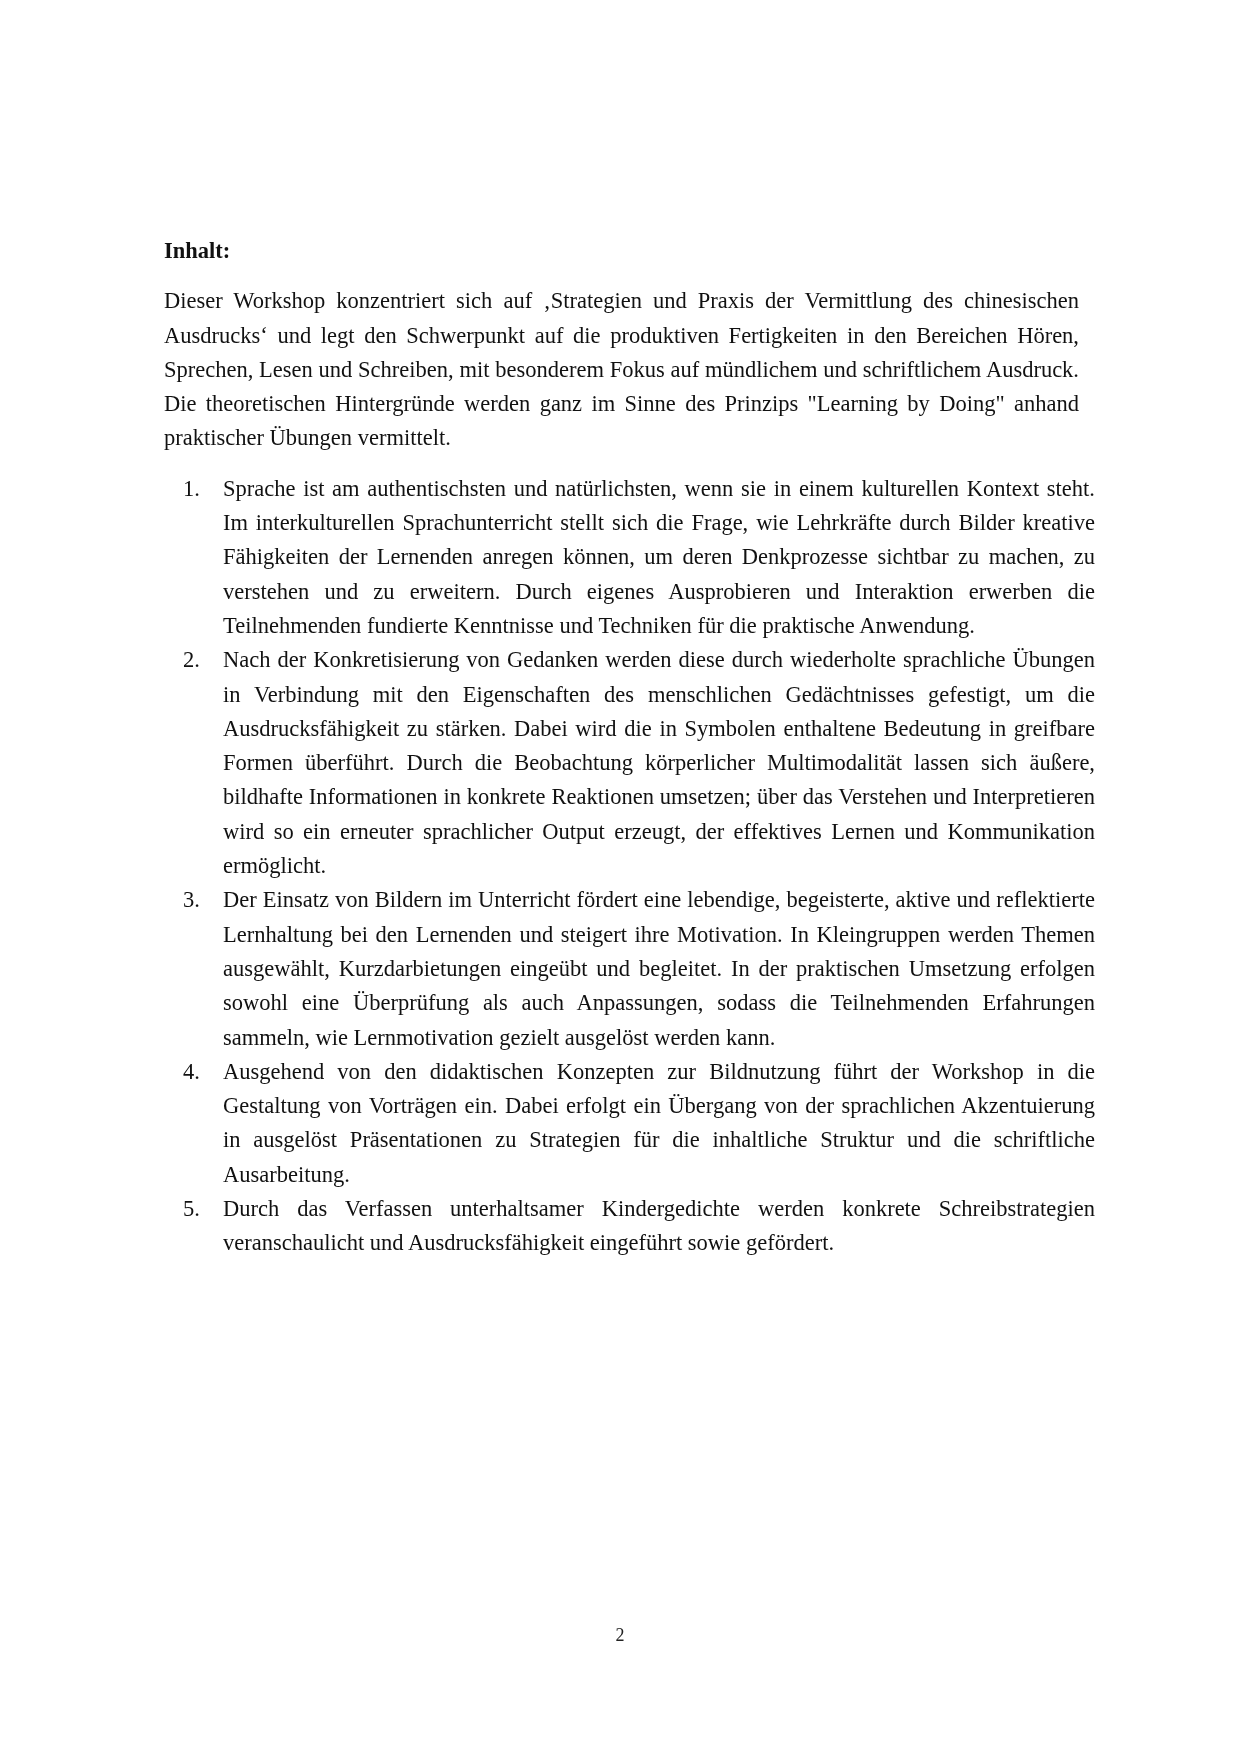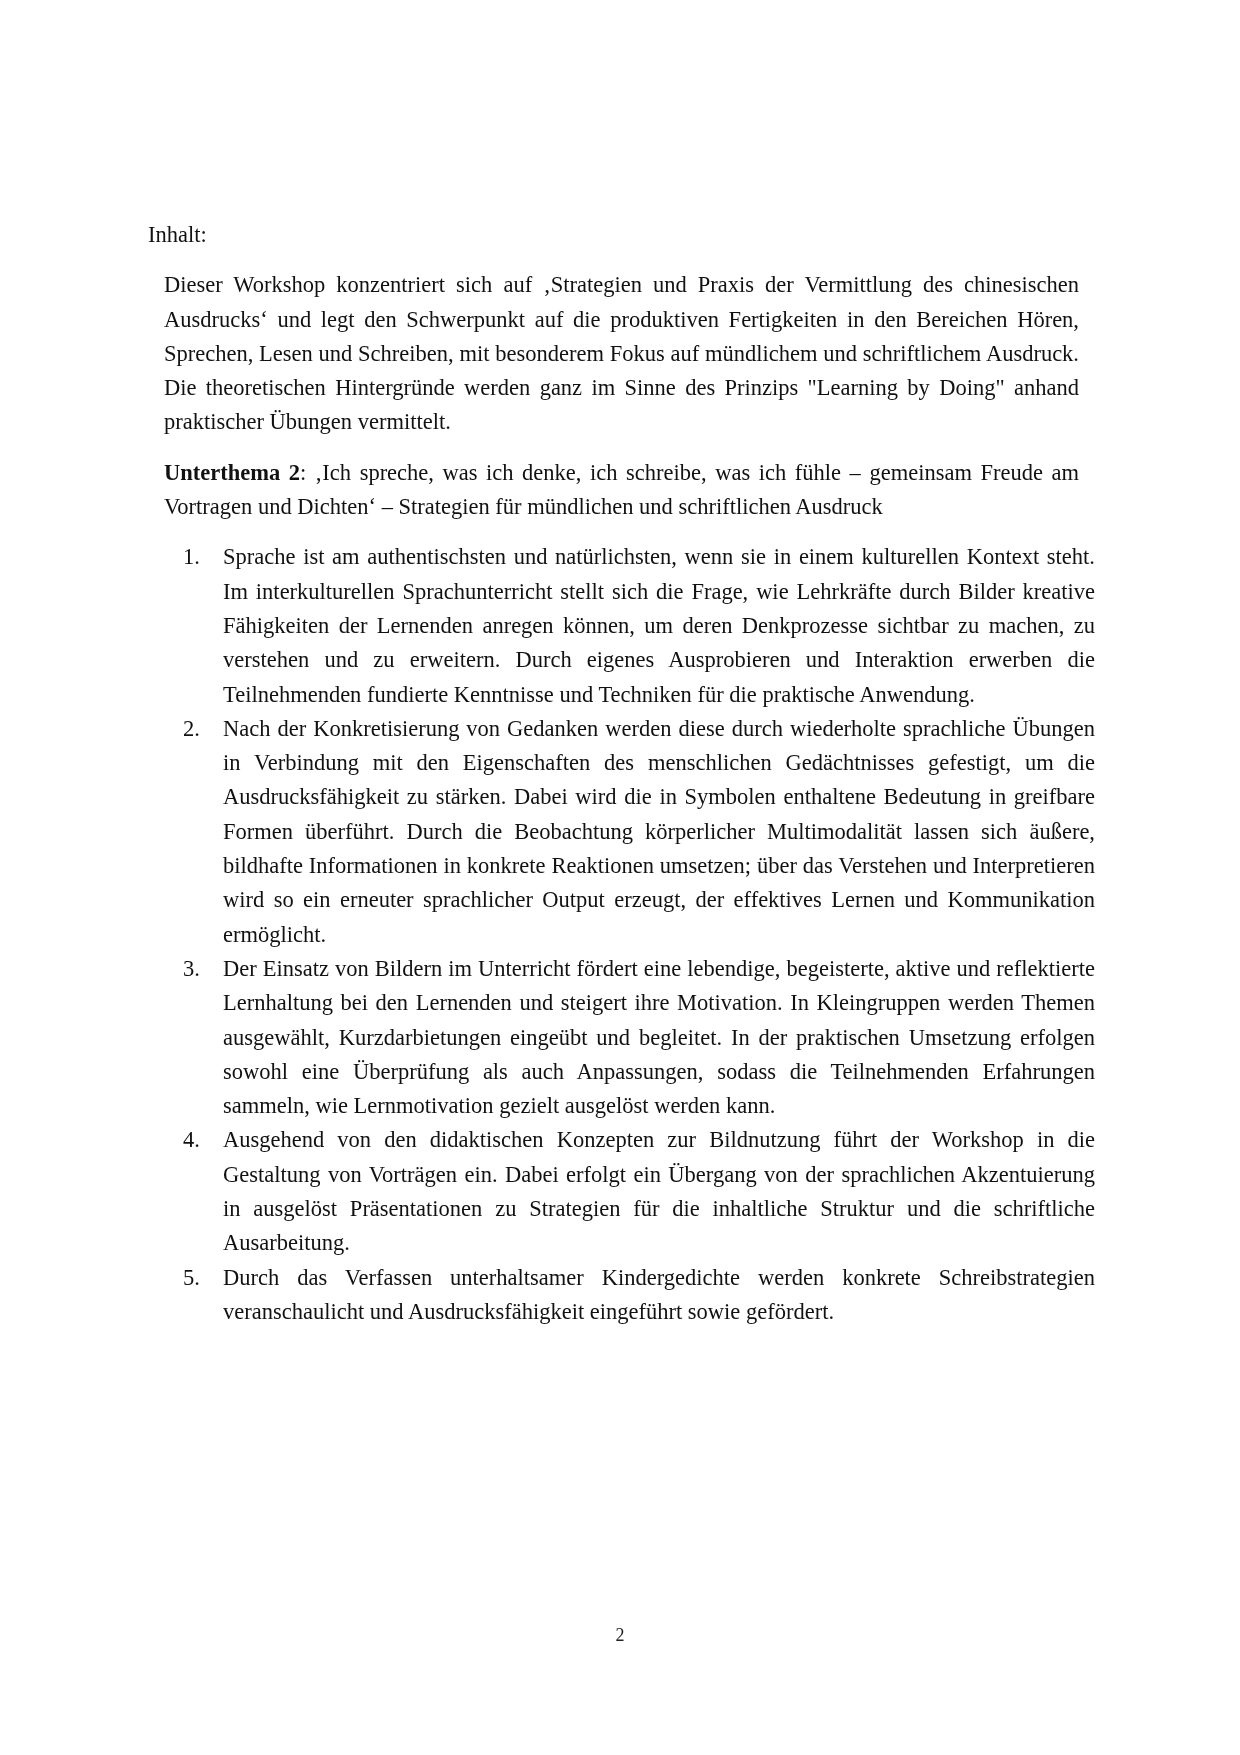--- a/index.html
+++ b/index.html
@@ -18,22 +18,22 @@
     .page-content {
       position: absolute;
       left: 148px;
       top: 218px;
       width: 947px;
       font-size: 22.5px;
       line-height: 34.3px;
       text-align: justify;
     }
     .heading {
-      font-weight: normal;
-      margin: 0;
+      font-weight: bold;
+      margin: 16px;
     }
     .para {
       margin: 16px;
       text-align: justify;
     }
     .subtopic-label {
       font-weight: bold;
     }
     ol.items {
       margin: 0;
@@ -63,21 +63,20 @@
   </style>
 </head>
 <body>
 
 <div class="page-content">
   <p class="heading">Inhalt:</p>
 
   <p class="para">Dieser Workshop konzentriert sich auf ‚Strategien und Praxis der Vermittlung des chinesischen Ausdrucks‘ und legt den Schwerpunkt auf die produktiven Fertigkeiten in den Bereichen Hören, Sprechen, Lesen und Schreiben, mit besonderem Fokus auf mündlichem und schriftlichem Ausdruck. Die theoretischen Hintergründe werden ganz im Sinne des Prinzips "Learning by Doing" anhand praktischer Übungen vermittelt.</p>
 
 
-  <p class="para"><span class="subtopic-label">Unterthema 2</span><span>: </span><span>‚Ich spreche, was ich denke, ich schreibe, was ich fühle – gemeinsam Freude am Vortragen und Dichten‘ – Strategien für mündlichen und schriftlichen Ausdruck</span></p>
 
   <ol class="items">
     <li>
       <span class="num">1.</span>
       <span>Sprache ist am authentischsten und natürlichsten, wenn sie in einem kulturellen Kontext steht. Im interkulturellen Sprachunterricht stellt sich die Frage, wie Lehrkräfte durch Bilder kreative Fähigkeiten der Lernenden anregen können, um deren Denkprozesse sichtbar zu machen, zu verstehen und zu erweitern. Durch eigenes Ausprobieren und Interaktion erwerben die Teilnehmenden fundierte Kenntnisse und Techniken für die praktische Anwendung.</span>
     </li>
     <li>
       <span class="num">2.</span>
       <span>Nach der Konkretisierung von Gedanken werden diese durch wiederholte sprachliche Übungen in Verbindung mit den Eigenschaften des menschlichen Gedächtnisses gefestigt, um die Ausdrucksfähigkeit zu stärken. Dabei wird die in Symbolen enthaltene Bedeutung in greifbare Formen überführt. Durch die Beobachtung körperlicher Multimodalität lassen sich äußere, bildhafte Informationen in konkrete Reaktionen umsetzen; über das Verstehen und Interpretieren wird so ein erneuter sprachlicher Output erzeugt, der effektives Lernen und Kommunikation ermöglicht.</span>
     </li>

